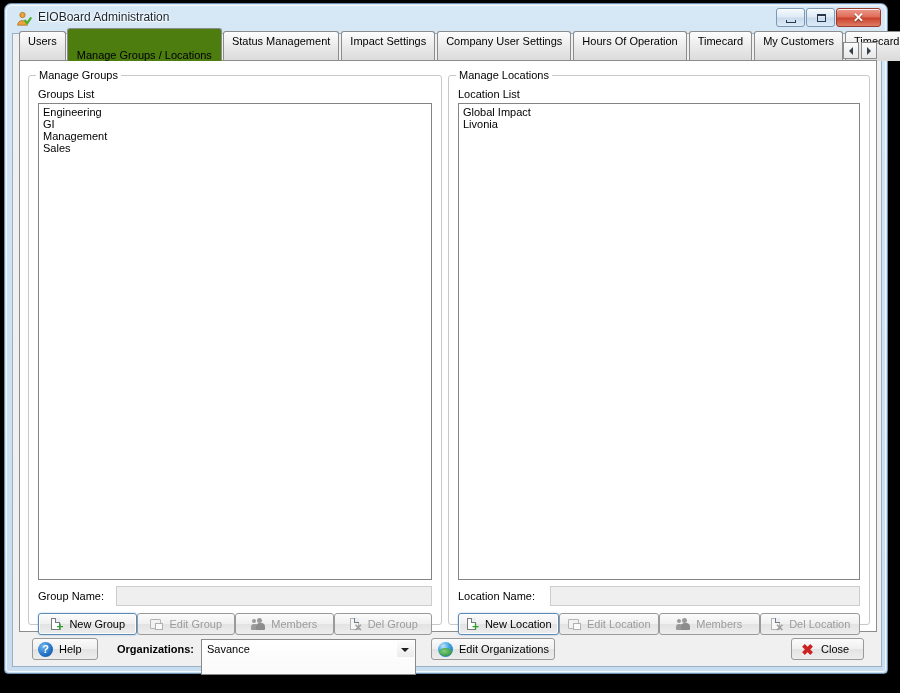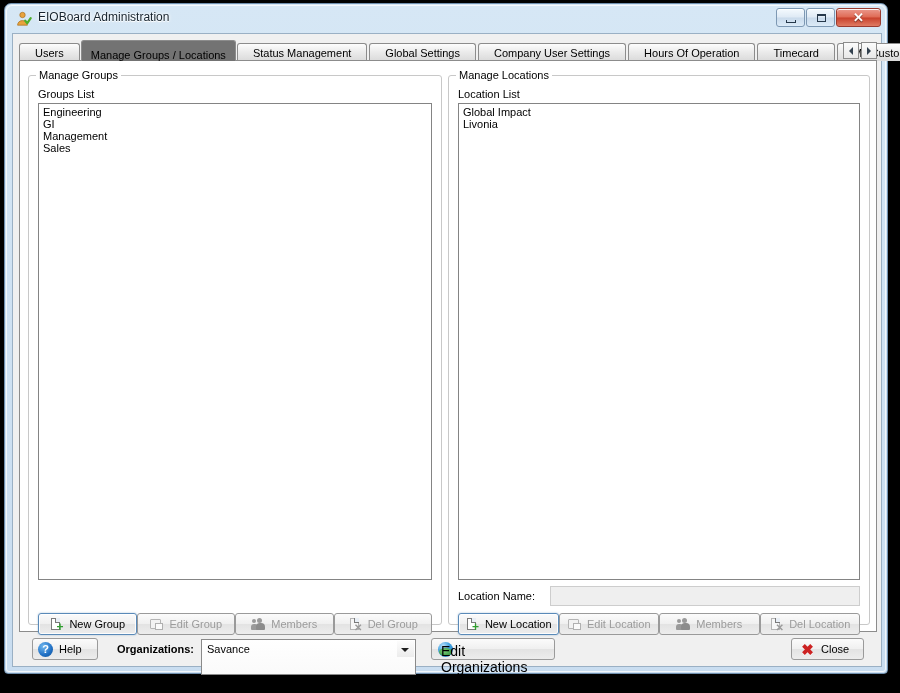--- a/index.html
+++ b/index.html
@@ -132,44 +132,44 @@
     height: 21px;
   }
   .tabs-row {
     position: absolute;
     left: 0; top: 0;
     display: flex;
     align-items: flex-end;
     height: 21px;
   }
   .tab {
-    height: 18px;
+    height: 30px;
     line-height: 18px;
-    padding: 0 15px;
+    padding: 0 8px;
     margin-right: 2px;
     background: linear-gradient(to bottom, #fdfdfd 0%, #eaeaea 50%, #dadada 100%);
     border: 1px solid #8c8c8c;
     border-bottom: none;
     border-radius: 3px 3px 0 0;
     font-size: 11px;
     color: #000000;
     white-space: nowrap;
     box-sizing: border-box;
     align-self: flex-end;
   }
   .tab.active {
     height: 21px;
     line-height: 20px;
-    background: #737373;
+    background: #4d7c0f;
     border-color: #8c8c8c;
     position: relative;
     z-index: 3;
     margin-left: -1px;
     margin-right: 1px;
-    padding: 4px 9px;
+    padding: 16px 9px;
   }
   .tab-scrollers {
     position: absolute;
     right: 0;
     top: 2px;
     display: flex;
   }
   .scroll-btn {
     width: 16px;
     height: 17px;
@@ -487,22 +487,22 @@
   .ico-globe:after {
     content: "";
     position: absolute;
     left: 1px; top: 6px;
     width: 13px; height: 8px;
     background: radial-gradient(ellipse at 40% 40%, #7fd07a 0%, #3b9a46 70%, #2d7d38 100%);
     border-radius: 50%;
   }
   .editorg-lbl {
     position: absolute;
-    left: 9px; top: 4px;
-    font-size: 14px;
+    left: 27px; top: 4px;
+    font-size: 11px;
   }
   .close-btn {
     position: absolute;
     right: 13px;
     top: 1px;
     width: 73px;
     height: 22px;
   }
   .ico-closex {
     position: absolute;
@@ -554,21 +554,21 @@
     </div>
   </div>
 
   <div class="client">
 
     <div class="tabstrip">
       <div class="tabs-row">
         <div class="tab"><span>Users</span></div>
         <div class="tab active"><span>Manage Groups / Locations</span></div>
         <div class="tab"><span>Status Management</span></div>
-        <div class="tab"><span>Global Settings</span></div>
+        <div class="tab"><span>Impact Settings</span></div>
         <div class="tab"><span>Company User Settings</span></div>
         <div class="tab"><span>Hours Of Operation</span></div>
         <div class="tab"><span>Timecard</span></div>
         <div class="tab"><span>My Customers</span></div>
         <div class="tab"><span>Timecard</span></div>
 
       </div>
       <div class="tab-scrollers">
         <div class="scroll-btn">
           <div class="arrow-l"></div>
@@ -586,20 +586,24 @@
         <div class="gb-title">Manage Groups</div>
         <div class="sub-label">Groups List</div>
 
         <div class="listbox">
           <div class="list-item">Engineering</div>
           <div class="list-item">GI</div>
           <div class="list-item">Management</div>
           <div class="list-item">Sales</div>
         </div>
 
+        <div class="name-row">
+          <div class="name-label">Group Name:</div>
+          <input class="name-input left-off" type="text" disabled="" value="" style="">
+        </div>
 
         <div class="btn-row">
           <div class="btn primary w-group">
             <span class="btn-ico">
               <span class="ico-page"></span>
                 <span class="ico-plus">+</span>
             </span>
             <span class="btn-lbl">New Group</span>
           </div>
           <div class="btn disabled w-group">

